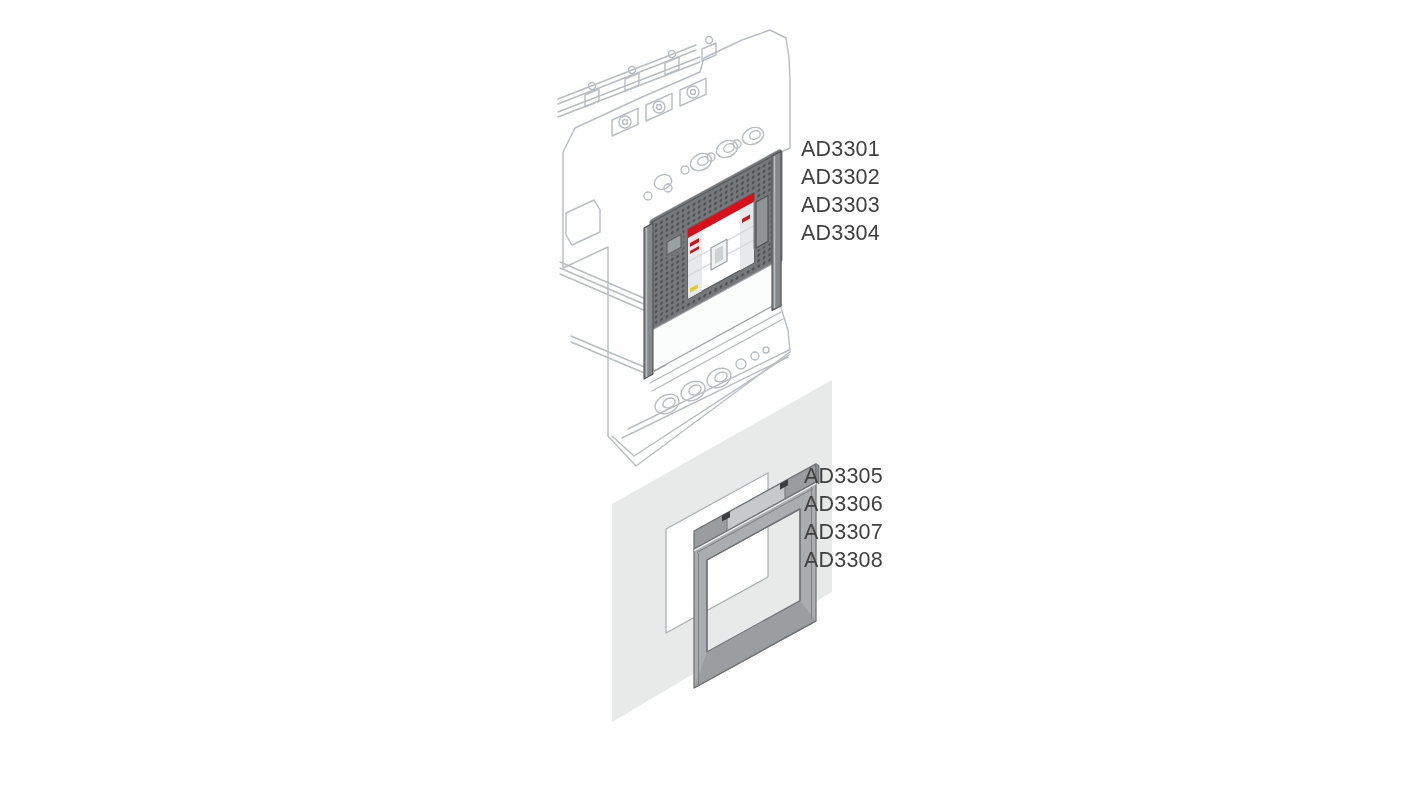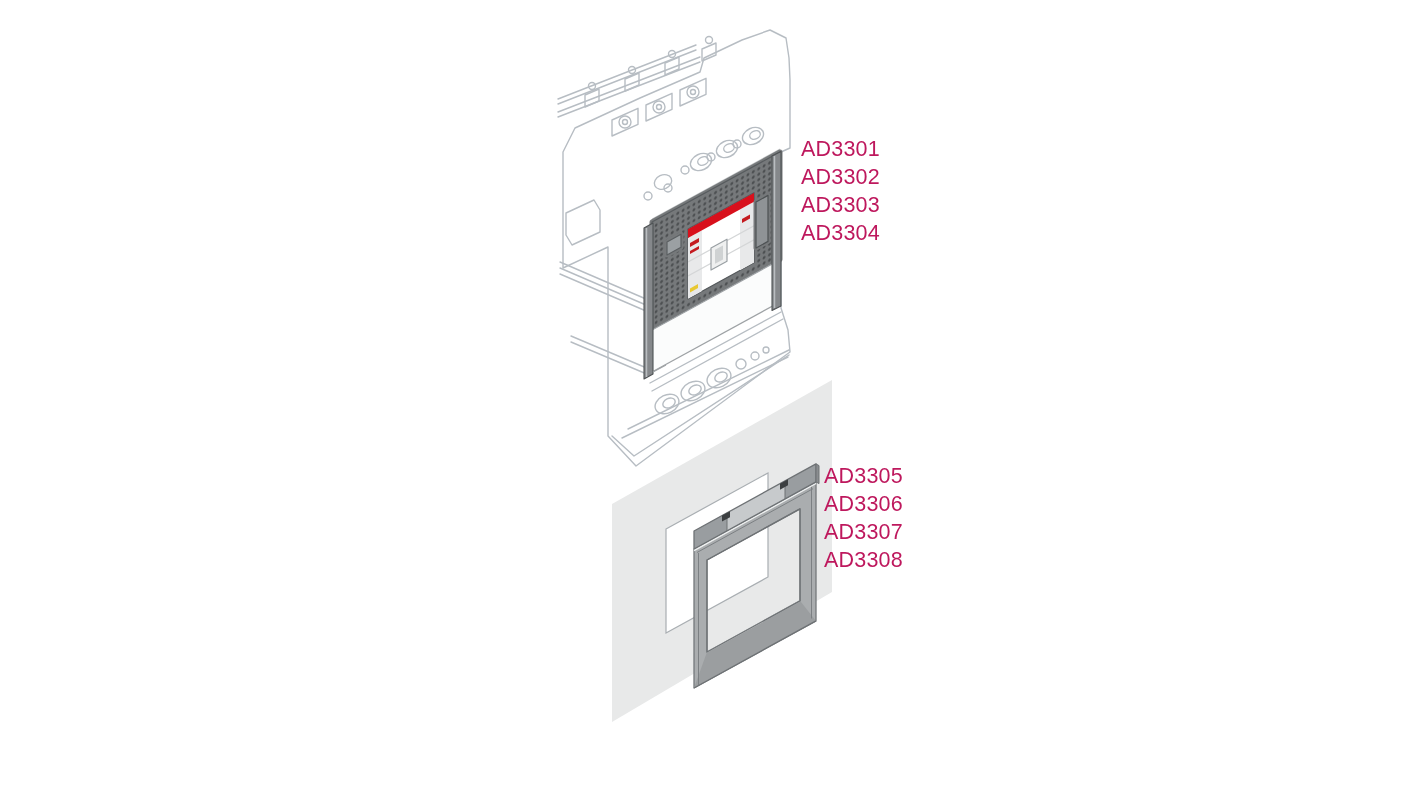--- a/index.html
+++ b/index.html
@@ -1,22 +1,22 @@
 <!DOCTYPE html>
 <html><head>
 <meta charset="utf-8">
 <style>
   html,body{margin:0;padding:0;background:#ffffff;}
   .canvas{position:relative;width:1420px;height:798px;background:#ffffff;overflow:hidden;
           font-family:"Liberation Sans", sans-serif;}
   .art{position:absolute;left:0;top:0;width:1420px;height:798px;}
-  .labels{position:absolute;color:#be185d;font-size:21.5px;line-height:28px;letter-spacing:0.2px;}
+  .labels{position:absolute;color:#404040;font-size:21.5px;line-height:28px;letter-spacing:0.2px;}
   .labels div{white-space:nowrap;}
   .labels-top{left:801px;top:135px;}
-  .labels-bottom{left:824px;top:462px;}
+  .labels-bottom{left:804px;top:462px;}
 </style>
 </head>
 <body>
 
 <div class="canvas">
 
   <svg class="art" viewBox="0 0 1420 798">
     <defs>
       <pattern id="perf" patternUnits="userSpaceOnUse" width="5.4" height="5.4" patternTransform="skewY(-28.8)">
         <rect width="5.4" height="5.4" fill="none"></rect>

